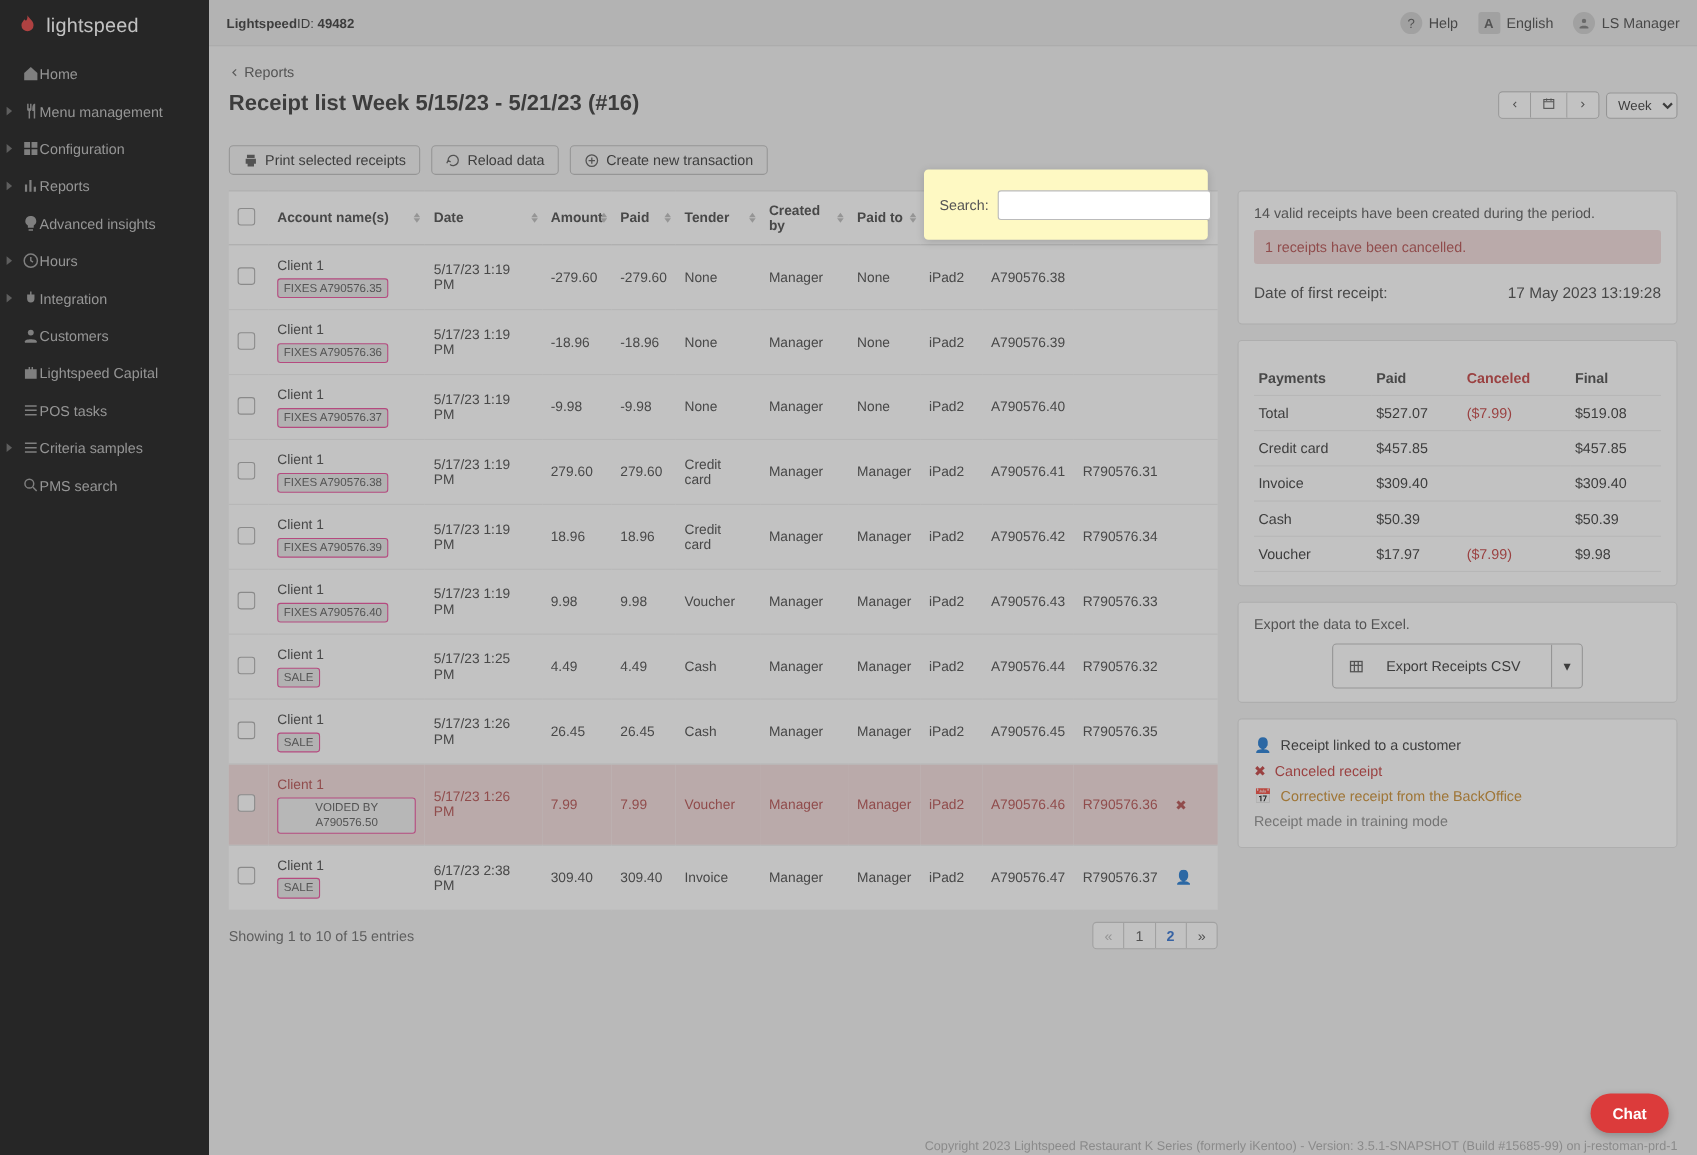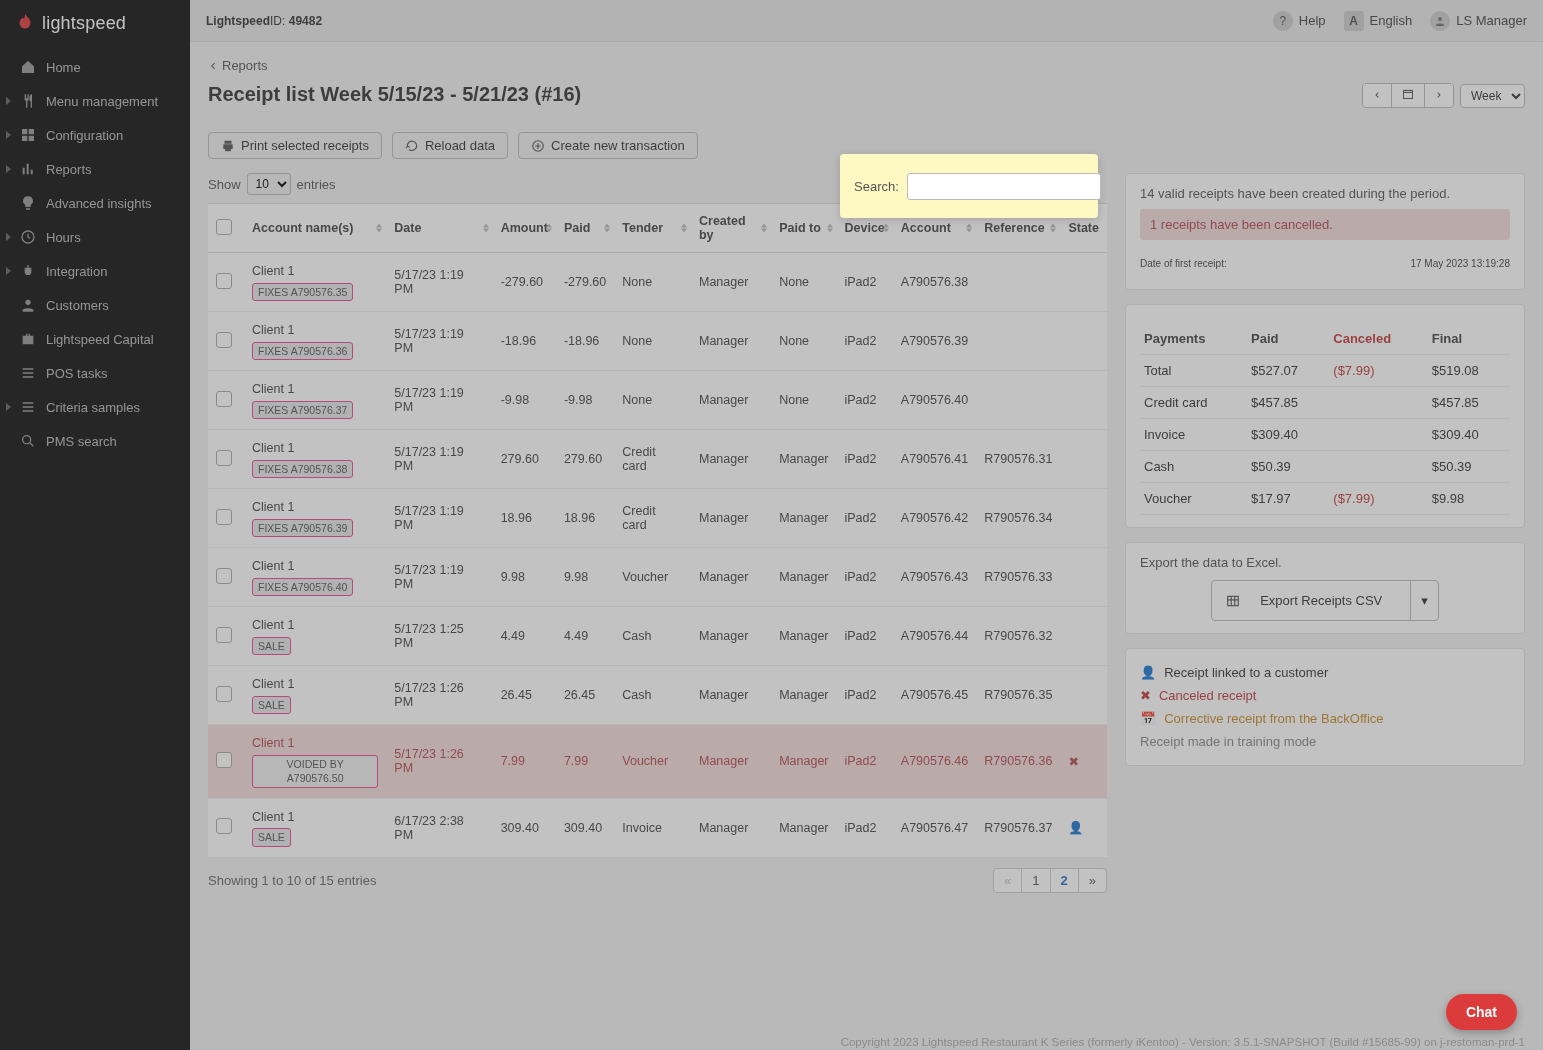--- a/index.html
+++ b/index.html
@@ -35,21 +35,20 @@
   .logo {
     display: flex; align-items: center;
     padding: 12px 14px 16px 14px;
     gap: 6px;
   }
   .logo svg { flex: none; }
   .logo-text { color: #fff; font-size: 18px; font-weight: 500; letter-spacing: 0.2px; }
   .nav-item {
     display: flex; align-items: flex-end;
     padding: 9px 12px 9px 20px;
-    gap: 10px;
     color: #bbb;
     font-size: 13px;
     cursor: pointer;
     position: relative;
   }
   .nav-item .caret {
     position: absolute; left: 6px; top: 50%; transform: translateY(-50%);
     width: 0; height: 0;
     border-top: 4px solid transparent;
     border-bottom: 4px solid transparent;
@@ -157,21 +156,21 @@
   .pager { margin-left:auto; display:flex; border:1px solid #ccc; border-radius:4px; overflow:hidden; background:#fff;}
   .pager a { padding:4px 10px; border-right:1px solid #ccc; color:#555; text-decoration:none; font-size:13px;}
   .pager a:last-child{border-right:none;}
   .pager a.current{ color:#2a6dd1; font-weight:600;}
   .pager a.disabled{ color:#bbb;}
 
   .panel {
     background:#fff; border:1px solid #e0e0e0; border-radius:4px;
     padding:12px 14px; margin-bottom:14px;
   }
-  .panel .line{ display:flex; justify-content:space-between; padding:8px 0; font-size:10px; color:#444;}
+  .panel .line{ display:flex; justify-content:space-between; padding:8px 0; font-size:14px; color:#444;}
   .cancelled-banner{
     background:#f3dbdb; color:#b34a4a; border-radius:3px; padding:8px 10px; margin:8px 0 10px 0; font-size:13px;
   }
   .pay-table{ width:100%; border-collapse:collapse; font-size:13px; margin-top:6px;}
   .pay-table th{ text-align:left; font-weight:700; padding:8px 4px; color:#444;}
   .pay-table td{ padding:8px 4px;}
   .pay-table tr{ border-bottom:1px solid #eee;}
   .pay-table .neg{ color:#c23a3a;}
   .legend-item{ display:flex; align-items:center; gap:8px; font-size:13px; padding:4px 0;}
   .legend-item.red{ color:#c23a3a;}
@@ -386,25 +385,20 @@
       <svg width="14" height="14" viewBox="0 0 24 24">
           <circle cx="12" cy="12" r="9" fill="none" stroke="#555" stroke-width="2"></circle>
           <path stroke="#555" stroke-width="2" d="M12 7v10M7 12h10"></path>
         </svg>
       <span>Create new transaction</span>
     </button>
   </div>
 
   <div class="main-row">
     <div class="table-wrap">
-      <div class="len-row">
-        <span>Show</span>
-        <select><option>10</option></select>
-        <span>entries</span>
-      </div>
 
       <table class="data">
         <thead>
           <tr>
             <th class="chk"><span class="chkbox"></span></th>
             <th><span>Account name(s)</span><span class="sort">
                   <span class="up"></span>
                   <span class="dn"></span>
                 </span></th>
             <th><span>Date</span><span class="sort">

